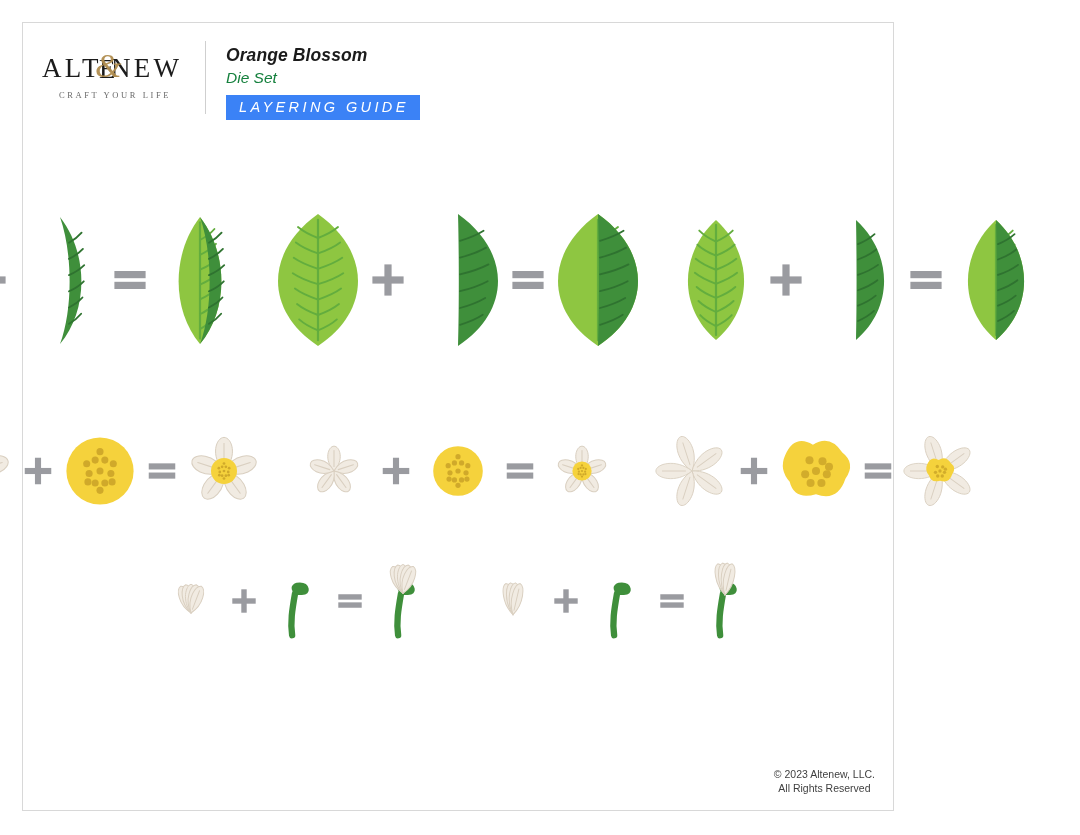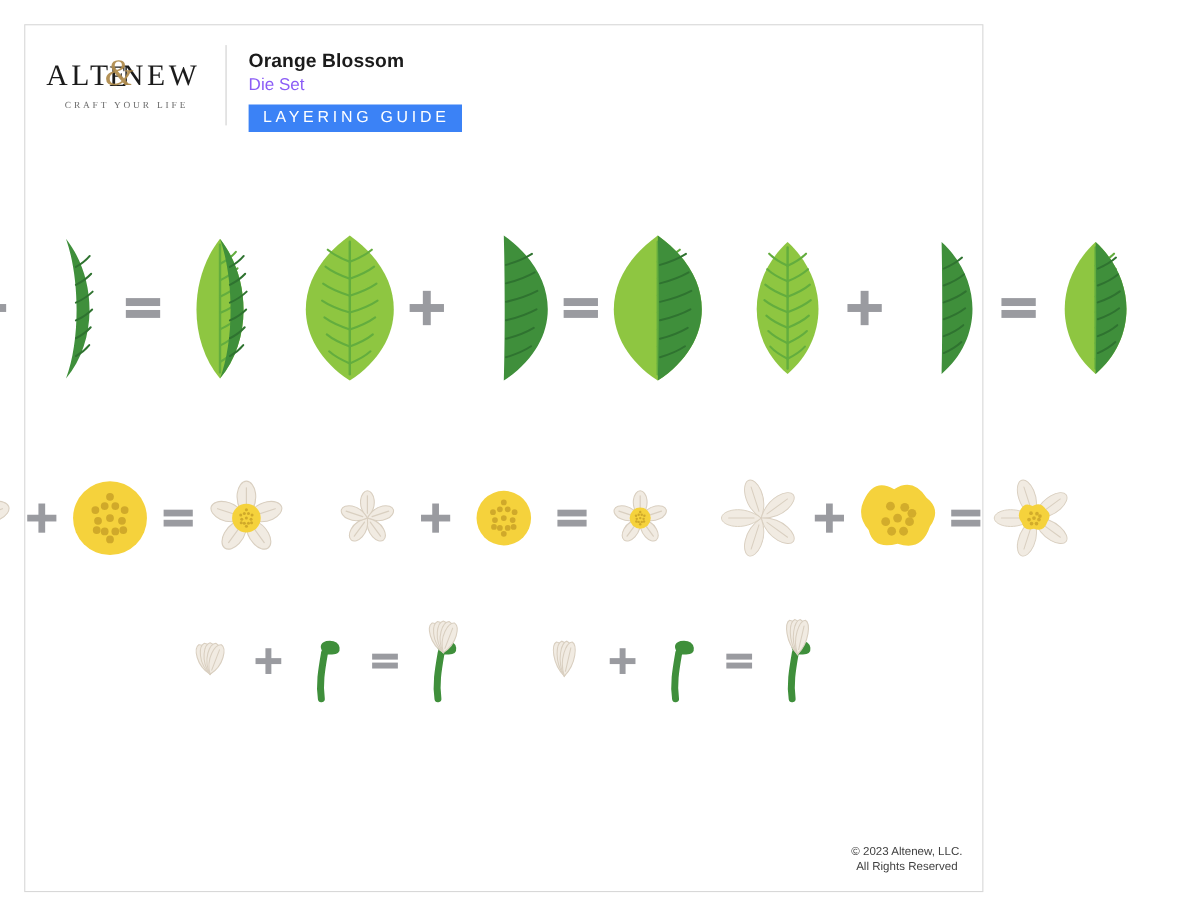--- a/index.html
+++ b/index.html
@@ -55,33 +55,34 @@
   .header-divider {
     width: 1px;
     align-self: stretch;
     background: #cfcfcf;
     margin: 8px 0 6px 14px;
     min-height: 72px;
   }
   .title-block {
     padding-left: 20px;
     padding-top: 12px;
+    font-style: italic;
   }
   .product-name {
     font-size: 17.5px;
     font-weight: bold;
     letter-spacing: 0.1px;
     line-height: 1.25;
     color: #1b1b1b;
   }
   .product-type {
     font-size: 15.5px;
     font-weight: normal;
     line-height: 1.35;
-    color: #8b5cf6;
+    color: #15803d;
     margin-top: 1px;
   }
   .guide-badge {
     display: inline-block;
     margin-top: 6px;
     background: #3b82f6;
     color: #ffffff;
     font-size: 14.5px;
     letter-spacing: 3.4px;
     padding: 5px 11px 6px 13px;

